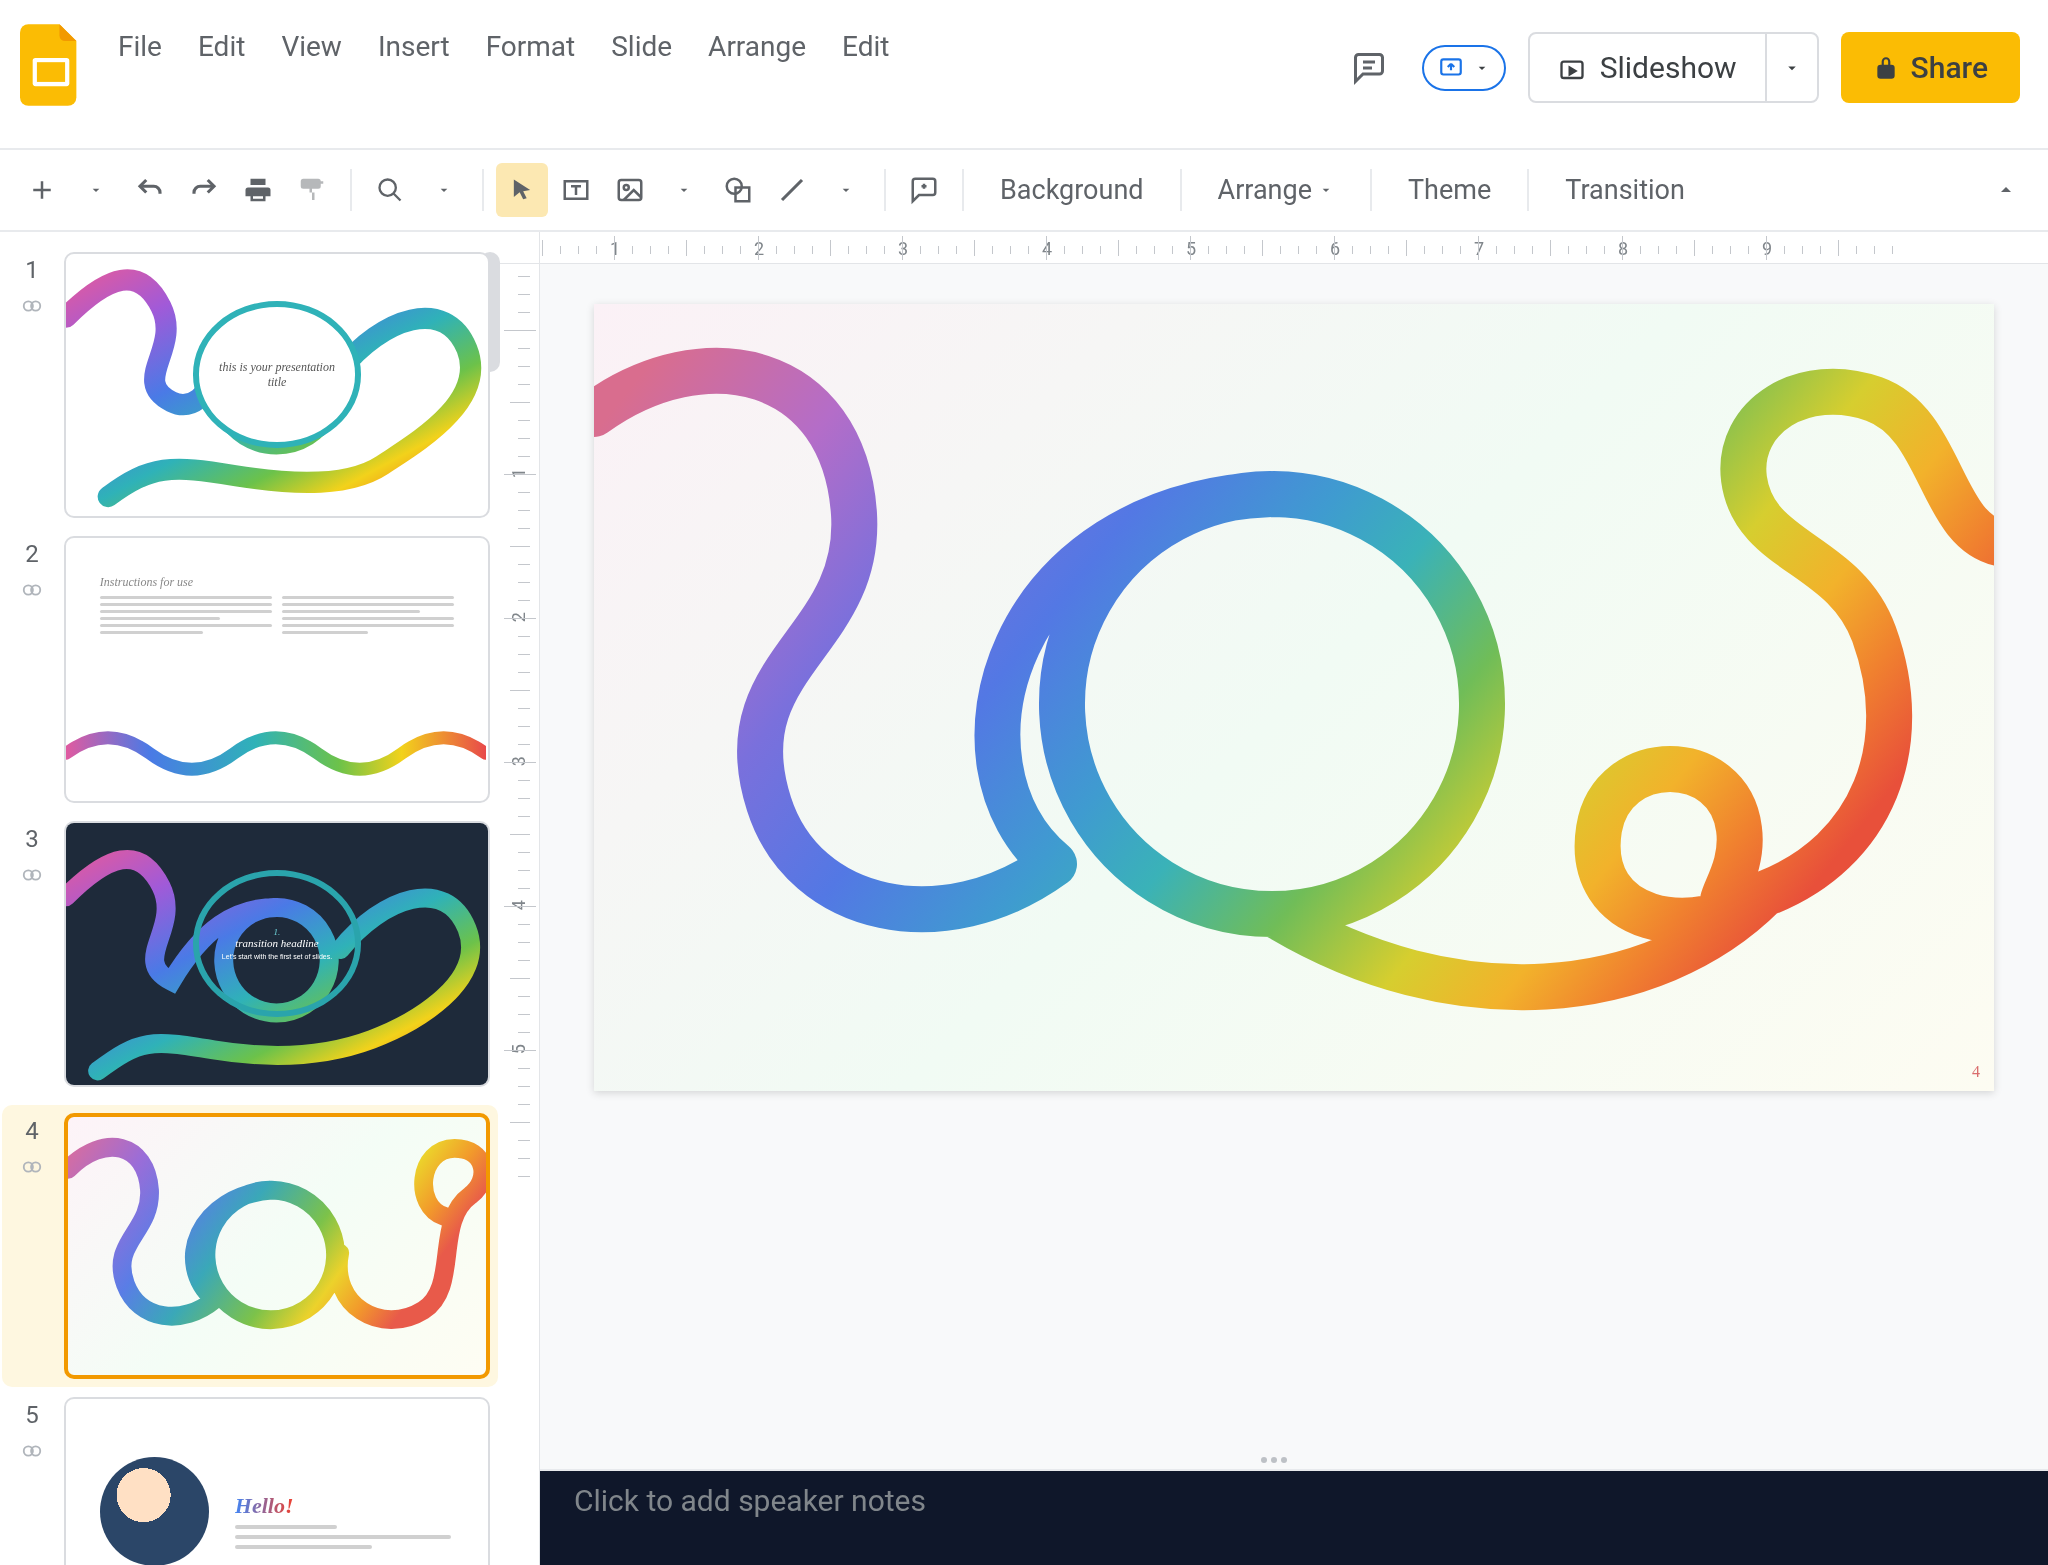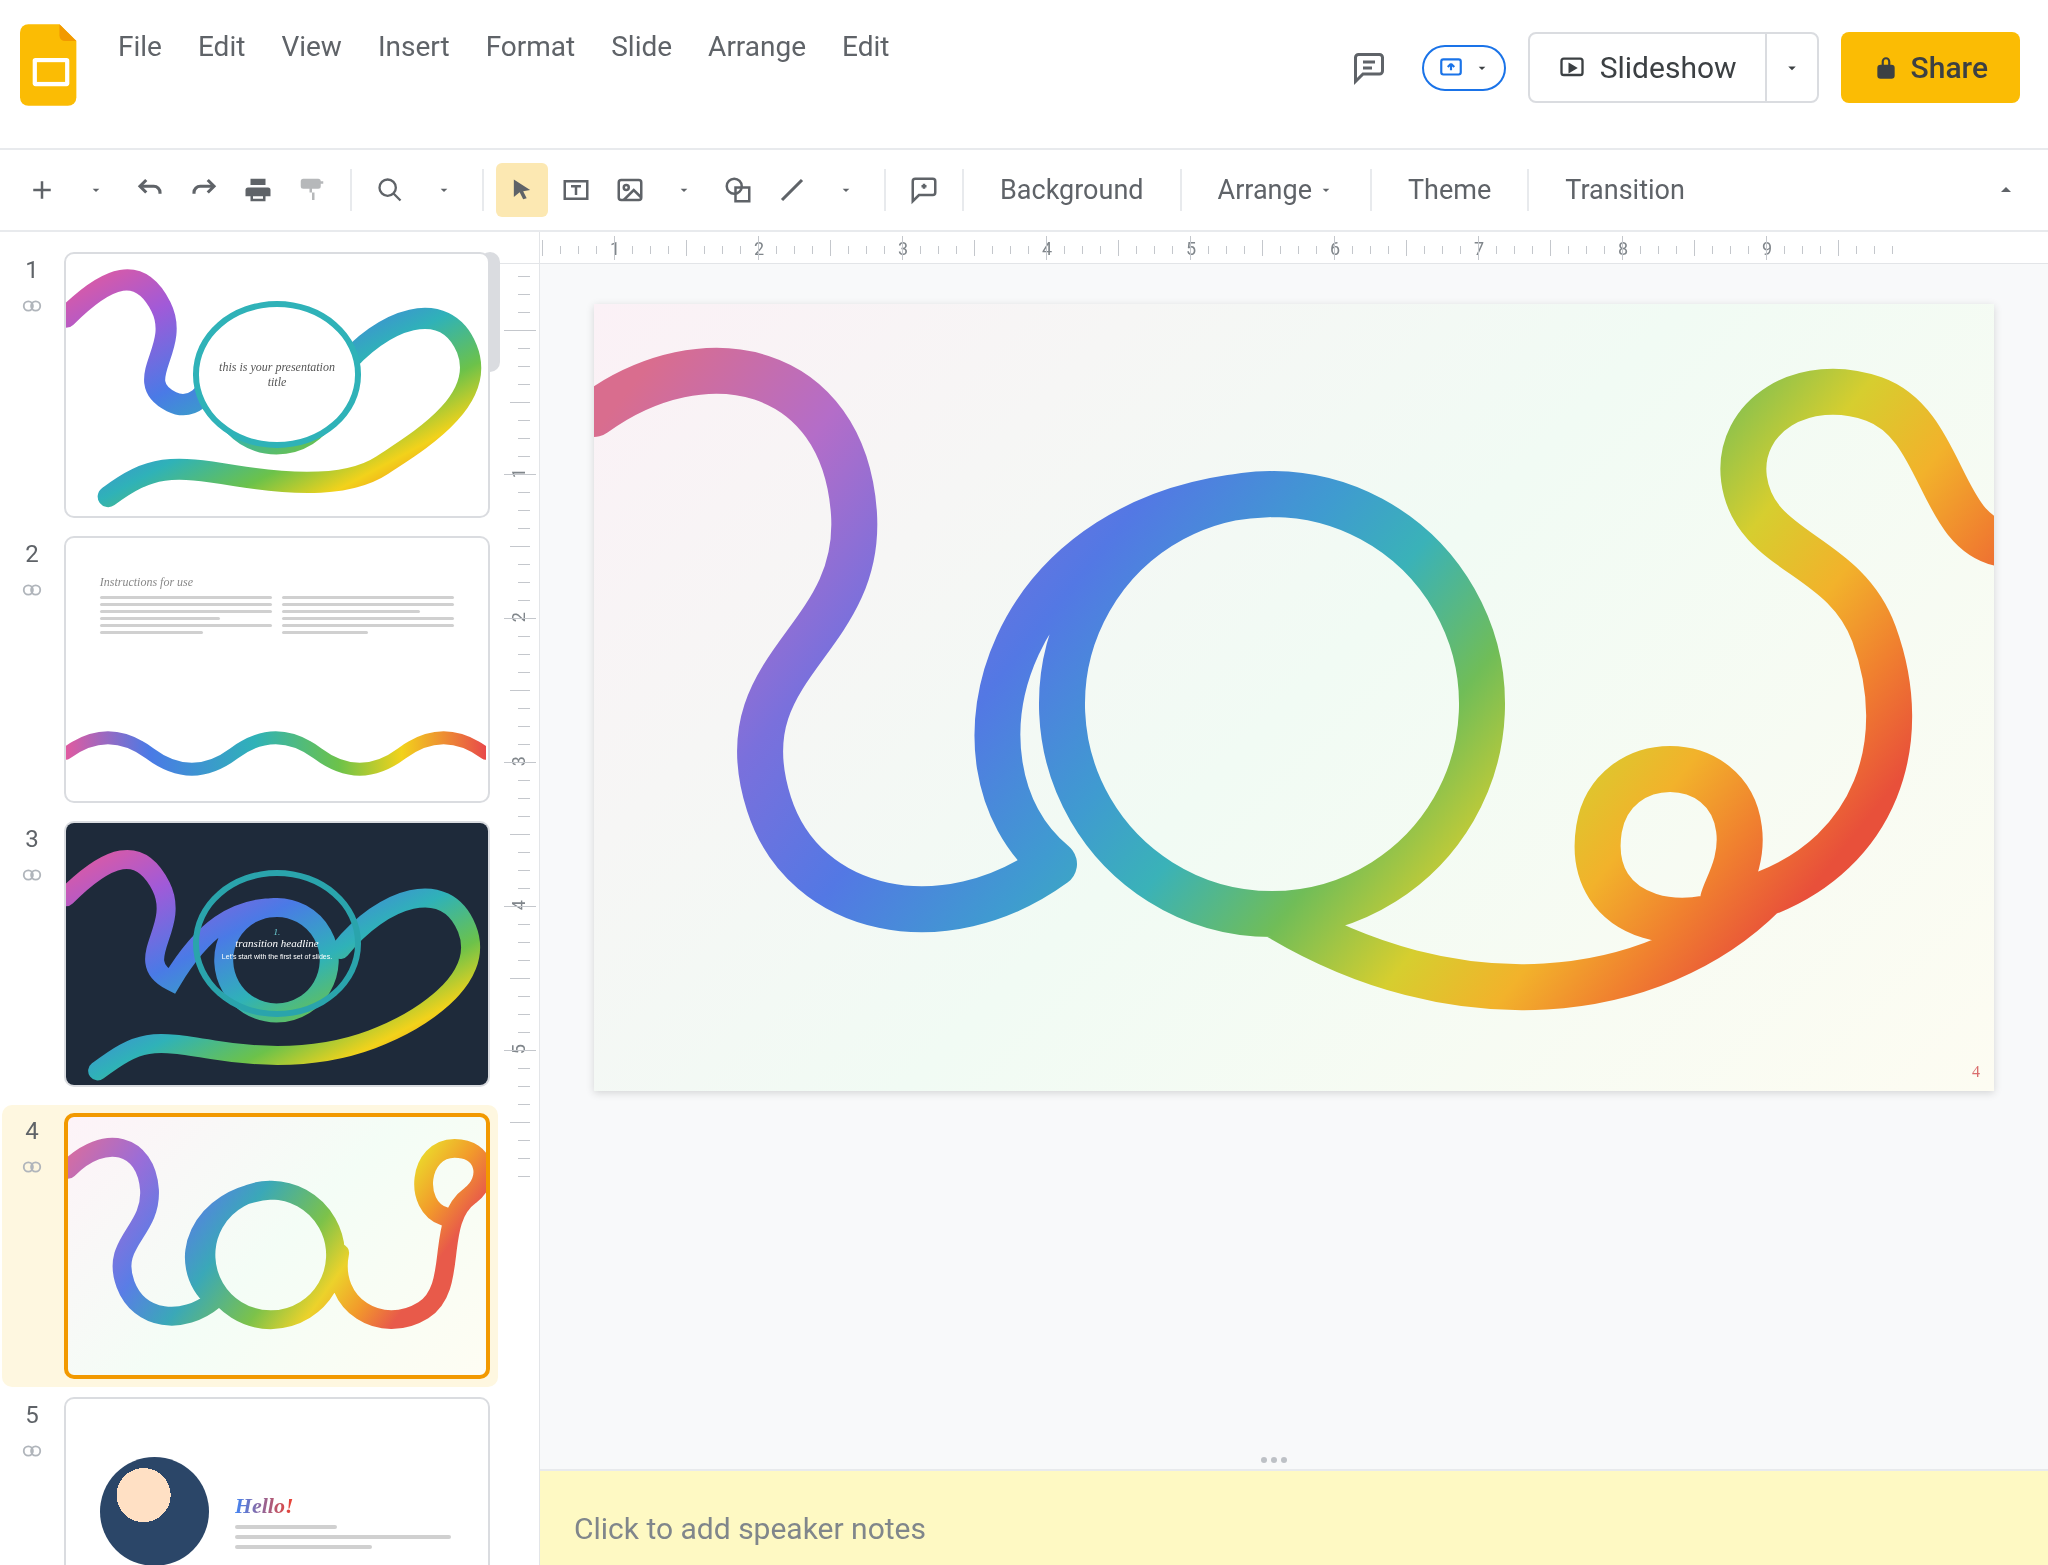--- a/index.html
+++ b/index.html
@@ -13,21 +13,21 @@
 .doc-title-row { display: flex; align-items: center; gap: 20px; }
 .doc-title { font-size: 34px; color: #5f6368; padding: 4px 0; max-width: 640px; white-space: nowrap; overflow: hidden; text-overflow: ellipsis; }
 .title-icon-btn { width: 42px; height: 42px; display: flex; align-items: center; justify-content: center; border-radius: 50%; color: #5f6368; cursor: pointer; }
 .menu-bar { display: flex; gap: 4px; margin-top: 10px; }
 .menu-item { padding: 6px 16px; font-size: 28px; color: #5f6368; cursor: pointer; border-radius: 6px; }
 .title-right { display: flex; align-items: center; gap: 22px; margin-top: 18px; margin-right: 12px; }
 .big-icon-btn { width: 62px; height: 62px; border-radius: 50%; display: flex; align-items: center; justify-content: center; color: #5f6368; cursor: pointer; }
 .present-pill { display: flex; align-items: center; border: 2px solid #1a73e8; border-radius: 999px; padding: 8px 14px; gap: 6px; cursor: pointer; }
 .present-pill svg:first-child { color:#1a73e8; }
 .slideshow-btn-group { display: flex; border: 2px solid #dadce0; border-radius: 8px; overflow: hidden; }
-.slideshow-btn { display: flex; align-items: center; gap: 14px; padding: 16px 28px; font-size: 30px; color: #3c4043; cursor: pointer; }
+.slideshow-btn { display: flex; align-items: flex-end; gap: 14px; padding: 16px 28px; font-size: 30px; color: #3c4043; cursor: pointer; }
 .slideshow-drop { border-left: 2px solid #dadce0; padding: 0 16px; display: flex; align-items: center; cursor: pointer; }
 .share-btn { background: #fbbc04; color: #3c4043; display: flex; align-items: center; gap: 12px; padding: 18px 32px; border-radius: 8px; font-size: 30px; font-weight: 500; cursor: pointer; }
 
 
 .toolbar { border-top: 2px solid #e8eaed; border-bottom: 2px solid #e8eaed; padding: 10px 16px; display: flex; align-items: center; gap: 2px; height: 84px; }
 .tool-btn { min-width: 52px; height: 54px; padding: 0 10px; display: flex; align-items: center; justify-content: center; color: #5f6368; cursor: pointer; border-radius: 6px; }
 .tool-btn.active { background: #fce8b2; }
 .tool-sep { width: 2px; height: 42px; background: #e8eaed; margin: 0 10px; }
 .tool-text-btn { padding: 0 24px; height: 54px; display: flex; align-items: center; font-size: 27px; color: #5f6368; cursor: pointer; border-radius: 6px; gap:6px; }
 .toolbar-spacer { flex: 1; }
@@ -48,21 +48,21 @@
 
 .canvas-area { flex: 1; background: #f8f9fa; display: flex; flex-direction: column; position: relative; }
 .ruler-h { height: 32px; background: #fff; border-bottom: 1px solid #e3e5e8; position: relative; margin-left: 40px; overflow:hidden;}
 .ruler-v { width: 40px; background: #fff; border-right: 1px solid #e3e5e8; position: absolute; left: 0; top: 32px; bottom: 0; overflow:hidden;}
 .ruler-corner { width:40px; height:32px; background:#fff; position:absolute; left:0; top:0; border-right:1px solid #e3e5e8; border-bottom:1px solid #e3e5e8; }
 .canvas-scroll { flex: 1; padding: 40px 50px; margin-left: 40px; overflow: auto; position: relative; }
 .slide-canvas { width: 1400px; height: 787px; background: #fff; box-shadow: 0 2px 8px rgba(0,0,0,0.15); margin: 0 auto; position: relative; overflow: hidden; }
 
 .grip-row { height: 18px; display:flex; align-items:center; justify-content:center; gap:4px; color:#bdc1c6; }
 .grip-row span{ width:6px;height:6px;border-radius:50%;background:#bdc1c6;display:inline-block;}
-.speaker-notes { background: #fef9c3; border-top: 2px solid #e8eaed; padding: 40px 34px; font-size: 30px; color: #80868b; height: 96px; margin-left: 40px;}
+.speaker-notes { background: #0f172a; border-top: 2px solid #e8eaed; padding: 12px 34px; font-size: 30px; color: #80868b; height: 96px; margin-left: 40px;}
 
 .tick { position:absolute; top:0; font-size:18px; color:#80868b; }
 .tick-v { position:absolute; left:0; font-size:18px; color:#80868b; writing-mode:vertical-rl; transform:rotate(180deg);}
 .tick-line{ position:absolute; background:#c4c7cc; }
 
 
 .rainbow-swirl { position:absolute; inset:0; }
 .thumb-title-circle { position:absolute; left:30%; top:18%; width:40%; height:56%; border:6px solid #2fb2b8; border-radius:50%; display:flex; align-items:center; justify-content:center; text-align:center; font-family:cursive; font-style:italic; color:#555; font-size:12px; padding:10px; background:#fff; }
 .thumb-dark{ position:absolute; inset:0; background:#1e2a3a; }
 .thumb-dark .thumb-title-circle{ border-color:#2aa4ac; background:transparent; color:#fff; font-size:11px; }

